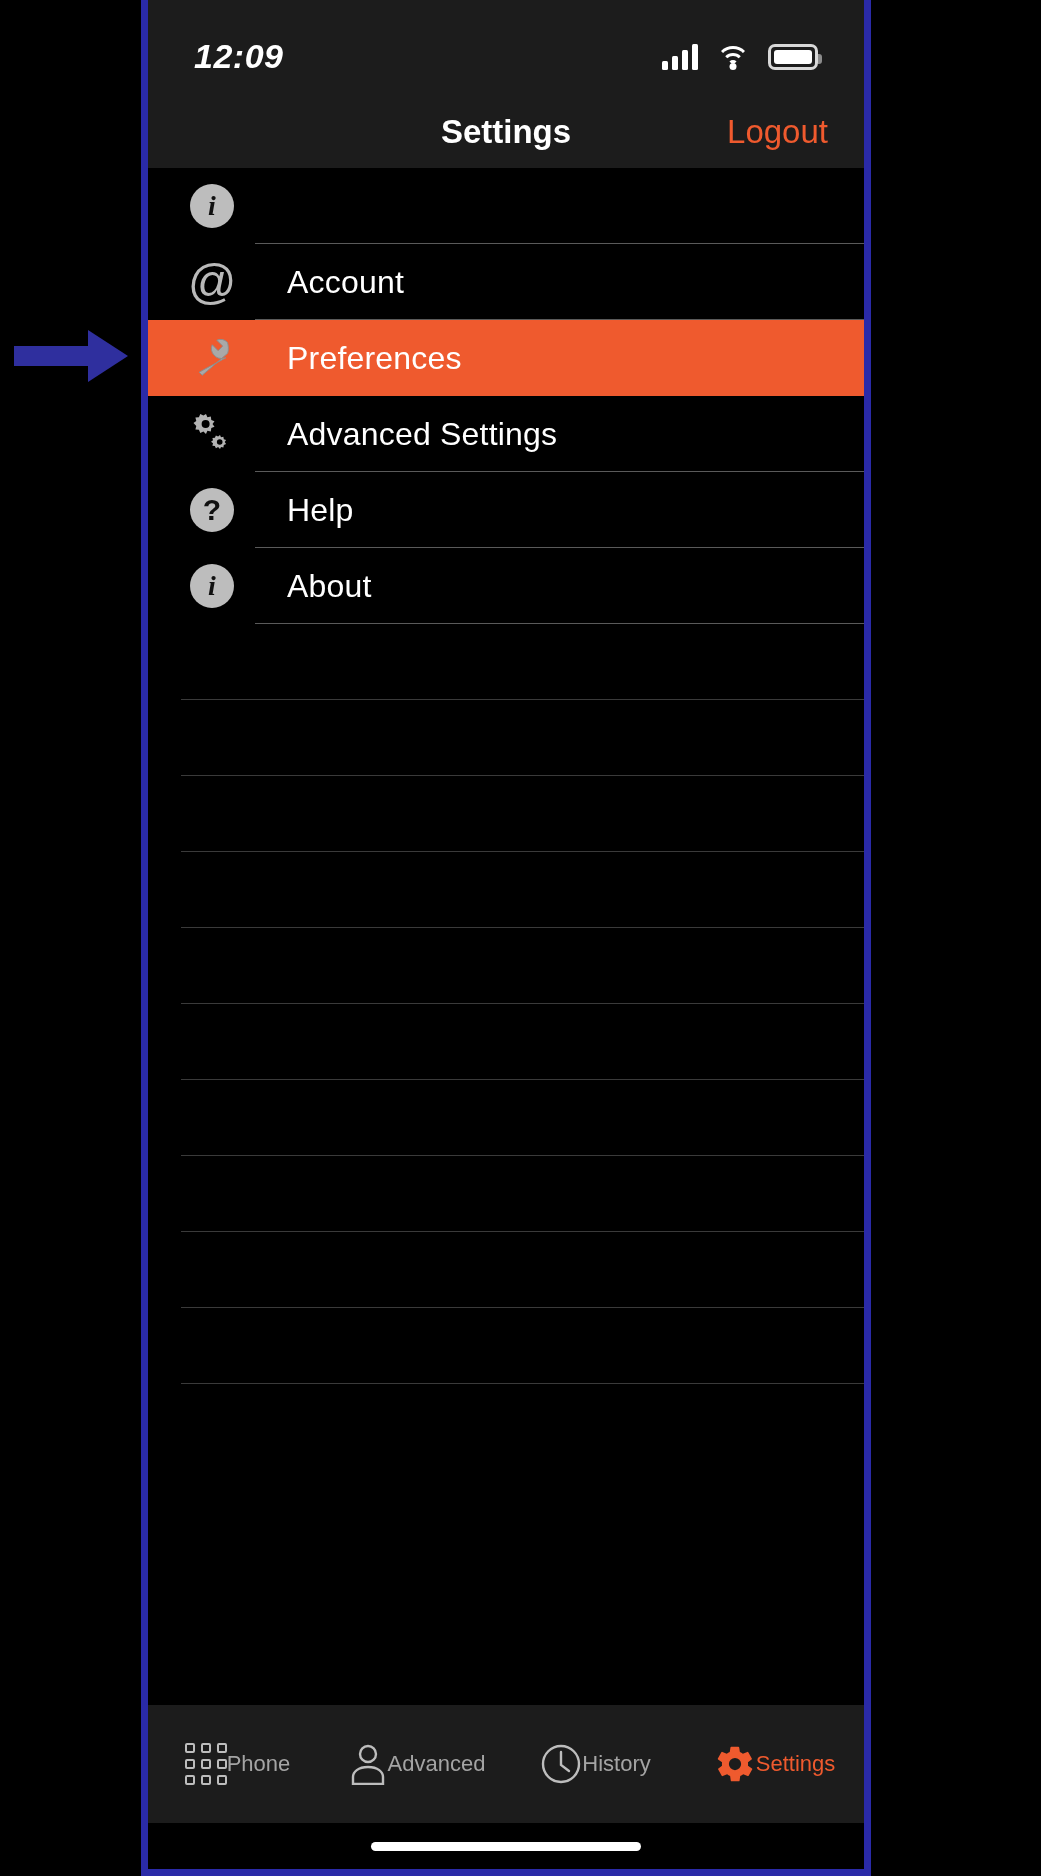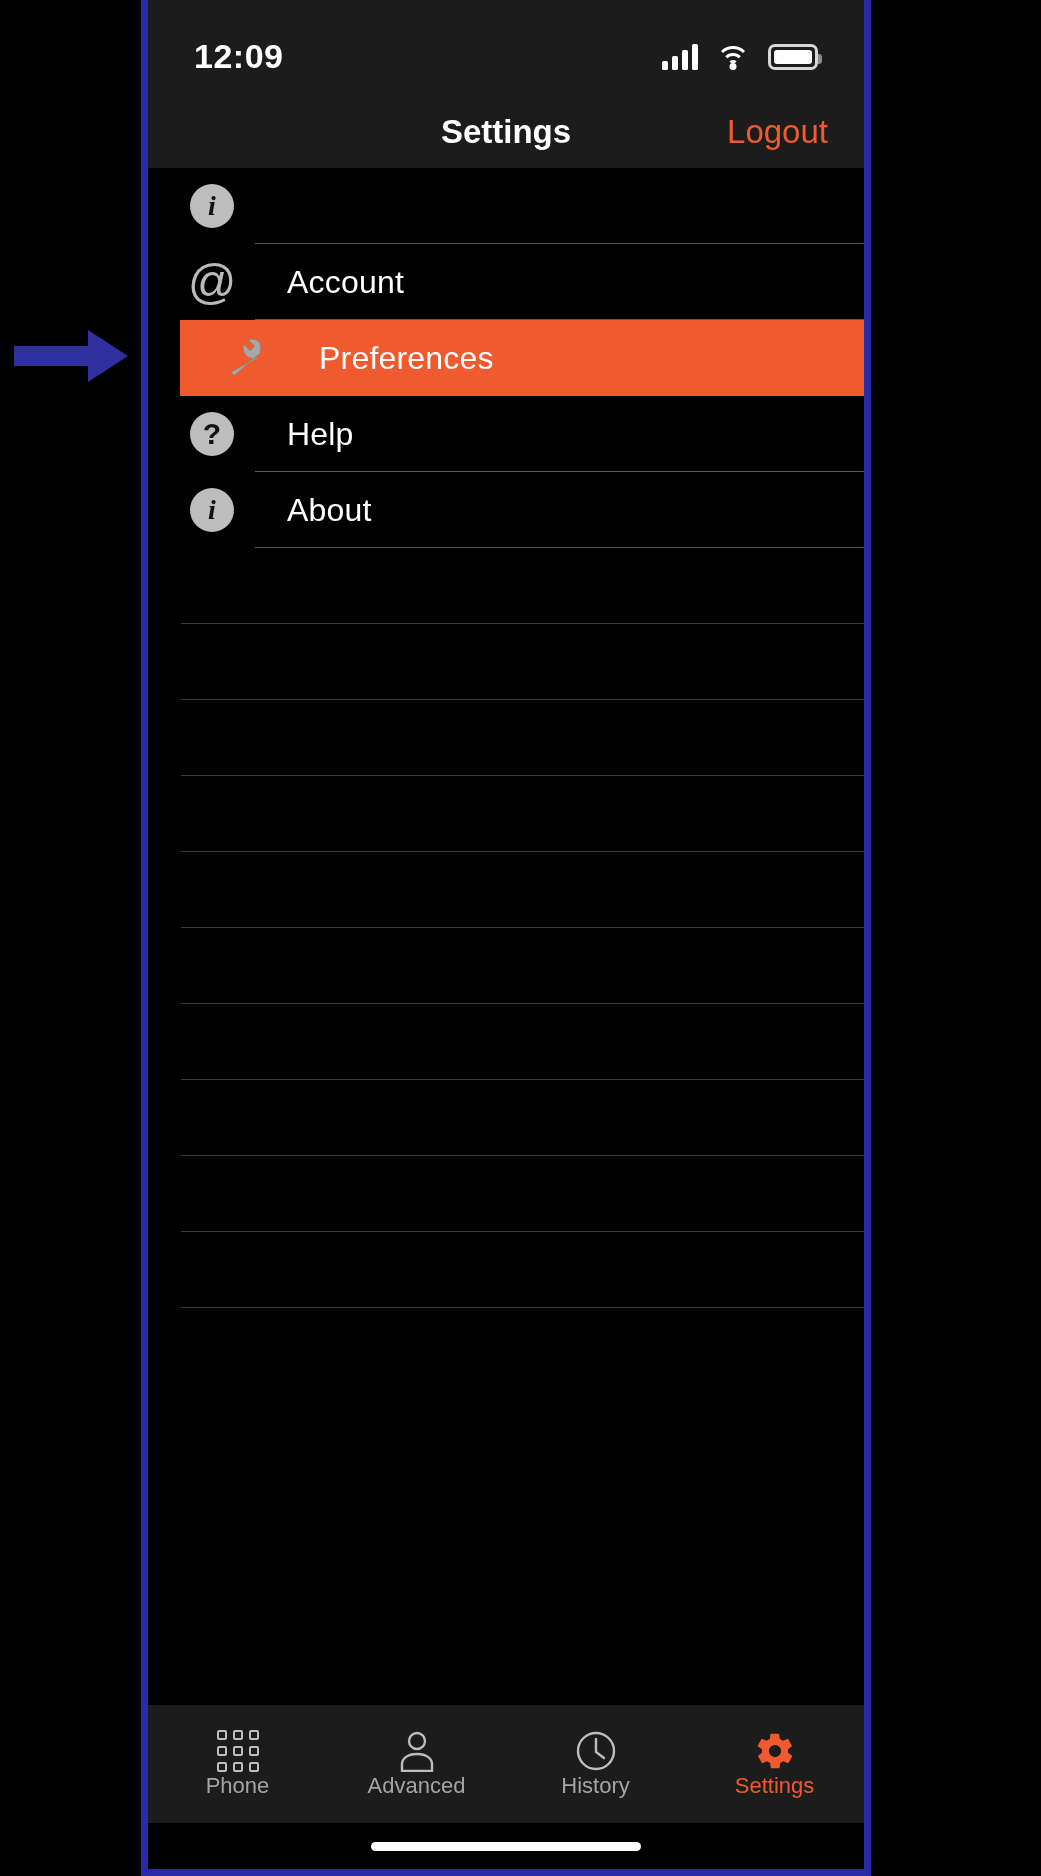--- a/index.html
+++ b/index.html
@@ -42,21 +42,21 @@
   }
 
   
   #status-bar {
     height:95px; background:#1c1c1c;
     display:flex; align-items:center; justify-content:space-between;
     padding:18px 46px 0 46px;
     flex:0 0 auto;
   }
   #status-time {
-    color:#fff; font-size:34px; font-weight:bold; letter-spacing:0.5px;
+    color:#fff; font-size:34px; font-weight:bold; letter-spacing:0.5px;font-style:italic;
   }
   #status-icons { display:flex; align-items:center; gap:18px; }
   .signal-bars { display:flex; align-items:flex-end; gap:4px; height:26px; }
   .signal-bars i { display:block; width:6px; background:#fff; border-radius:1.5px; }
   .signal-bars i:nth-child(1){height:9px;}
   .signal-bars i:nth-child(2){height:14px;}
   .signal-bars i:nth-child(3){height:20px;}
   .signal-bars i:nth-child(4){height:26px;}
   .wifi-icon { width:34px; height:26px; position:relative; }
   .wifi-icon span { position:absolute; left:50%; transform:translateX(-50%);
@@ -99,21 +99,21 @@
     width:62px; display:flex; align-items:center; justify-content:center;
     flex:0 0 auto;
   }
   .list-item .item-label {
     color:#fff; font-size:32px; margin-left:44px; letter-spacing:0.2px;
   }
   .list-item .row-sep {
     position:absolute; left:107px; right:0; bottom:0; height:1px;
     background:#5a5a5a;
   }
-  .list-item.selected { background:#ef5a2e;margin-left:32px; }
+  .list-item.selected { background:#ef5a2e; }
   .list-item.selected .row-sep { background:transparent; }
 
   
   .circ-icon {
     width:44px; height:44px; border-radius:50%;
     background:#bdbdbd; color:#111;
     display:flex; align-items:center; justify-content:center;
     font-size:28px; font-weight:bold; font-style:italic;
     font-family:"Liberation Serif", serif;
   }
@@ -126,21 +126,21 @@
   .blank-row .blank-sep {
     position:absolute; left:33px; right:0; bottom:0; height:1px; background:#3a3a3a;
   }
 
   
   #tab-bar {
     flex:0 0 auto; height:118px; background:#1c1c1c;
     display:flex; align-items:center;
   }
   .tab-item {
-    flex:1 1 0; display:flex; flex-direction:column;
+    flex:1 1 0; display:flex; flex-direction:row;
     align-items:center; justify-content:center; cursor:pointer;
   }
   .tab-icon { height:44px; display:flex; align-items:center; justify-content:center; }
   .tab-label { font-size:22px; color:#a4a4a4; }
   .tab-item.active .tab-label { color:#ef5a2e; }
   .dialpad { display:grid; grid-template-columns:repeat(3,10px); grid-gap:6px; }
   .dialpad i { width:10px; height:10px; border:2px solid #bdbdbd; border-radius:2px; display:block; }
 
   
   #home-bar-area { flex:0 0 auto; height:46px; background:#000;
@@ -207,20 +207,34 @@
         <div class="list-item selected">
           <div class="icon-wrap wrench-icon">
             <svg width="46" height="46" viewBox="0 0 24 24">
               <path d="M20.1 3.9a5.2 5.2 0 0 0-5.6-1.2l3.1 3.1-2.4 2.4-3.1-3.1A5.2 5.2 0 0 0 18.4 12l.8-.1L5.3 19.4l1.6 1.6L20.2 9.5c.6-1.9.3-4.1-.1-5.6z" fill="#a9a9a9" stroke="#8d8d8d" stroke-width="0.5"></path>
             </svg>
           </div>
           <div class="item-label">Preferences</div>
           <div class="row-sep"></div>
         </div>
 
+        <div class="list-item">
+          <div class="icon-wrap gears-icon">
+            <svg width="48" height="48" viewBox="0 0 48 48">
+              <g fill="#b3b3b3">
+                <path d="M18 4l1.4 3.2 3.4-.7.5 3.4 3.2 1.3-2 2.8 2 2.8-3.2 1.3-.5 3.4-3.4-.7L18 24l-2.6-2.6-3.1 1.5-1.4-3.2-3.5-.3.9-3.4L5.5 13l2.8-2.1-.9-3.4 3.5-.3 1.4-3.2 3.1 1.5z"></path>
+                <circle cx="17.6" cy="14" r="4" fill="#000"></circle>
+                <path d="M32 25l1 2.3 2.4-.5.4 2.4 2.3.9-1.4 2 1.4 2-2.3.9-.4 2.4-2.4-.5L32 39l-1.9-1.9-2.2 1.1-1-2.3-2.5-.2.6-2.4-2-1.5 2-1.5-.6-2.4 2.5-.2 1-2.3 2.2 1.1z"></path>
+                <circle cx="31.7" cy="32" r="2.8" fill="#000"></circle>
+              </g>
+            </svg>
+          </div>
+          <div class="item-label">Advanced Settings</div>
+          <div class="row-sep"></div>
+        </div>
 
         <div class="list-item">
           <div class="icon-wrap">
             <div class="circ-icon qmark">?</div>
           </div>
           <div class="item-label">Help</div>
           <div class="row-sep"></div>
         </div>
 
         <div class="list-item">

